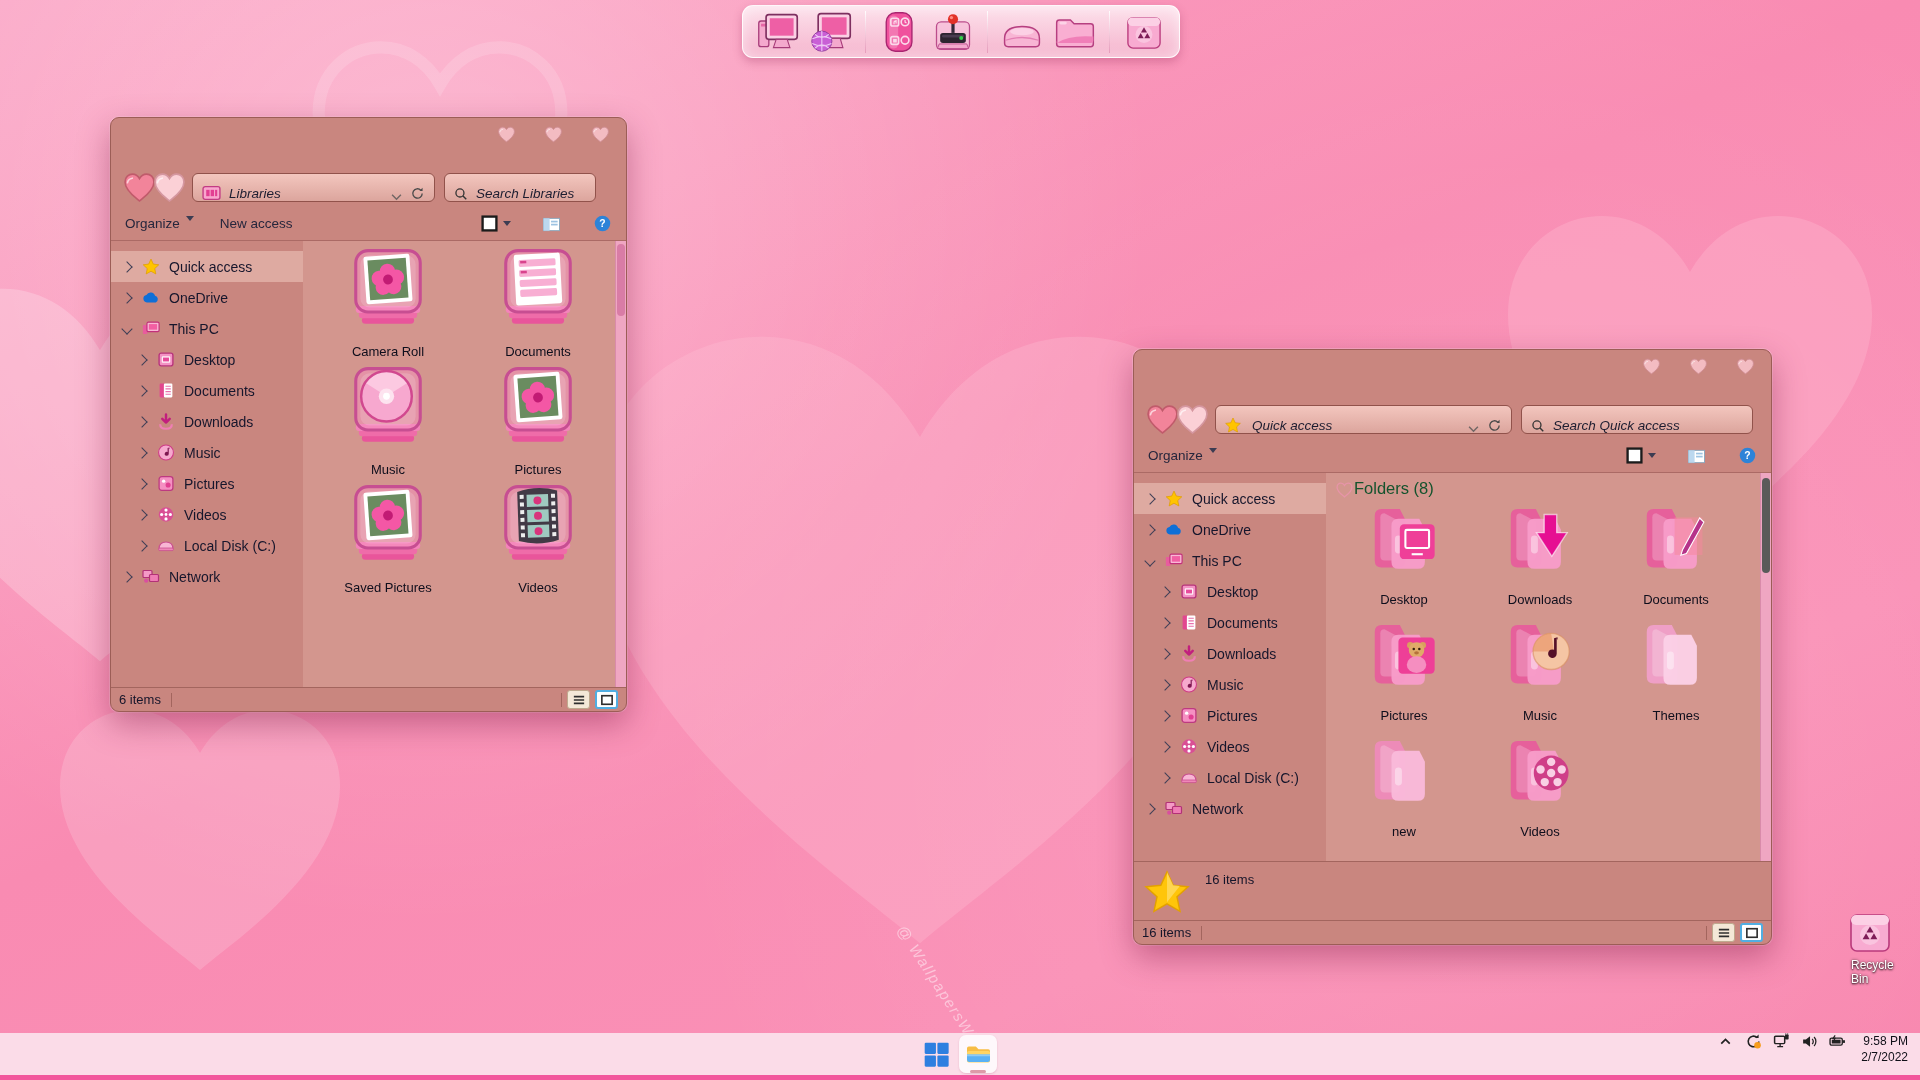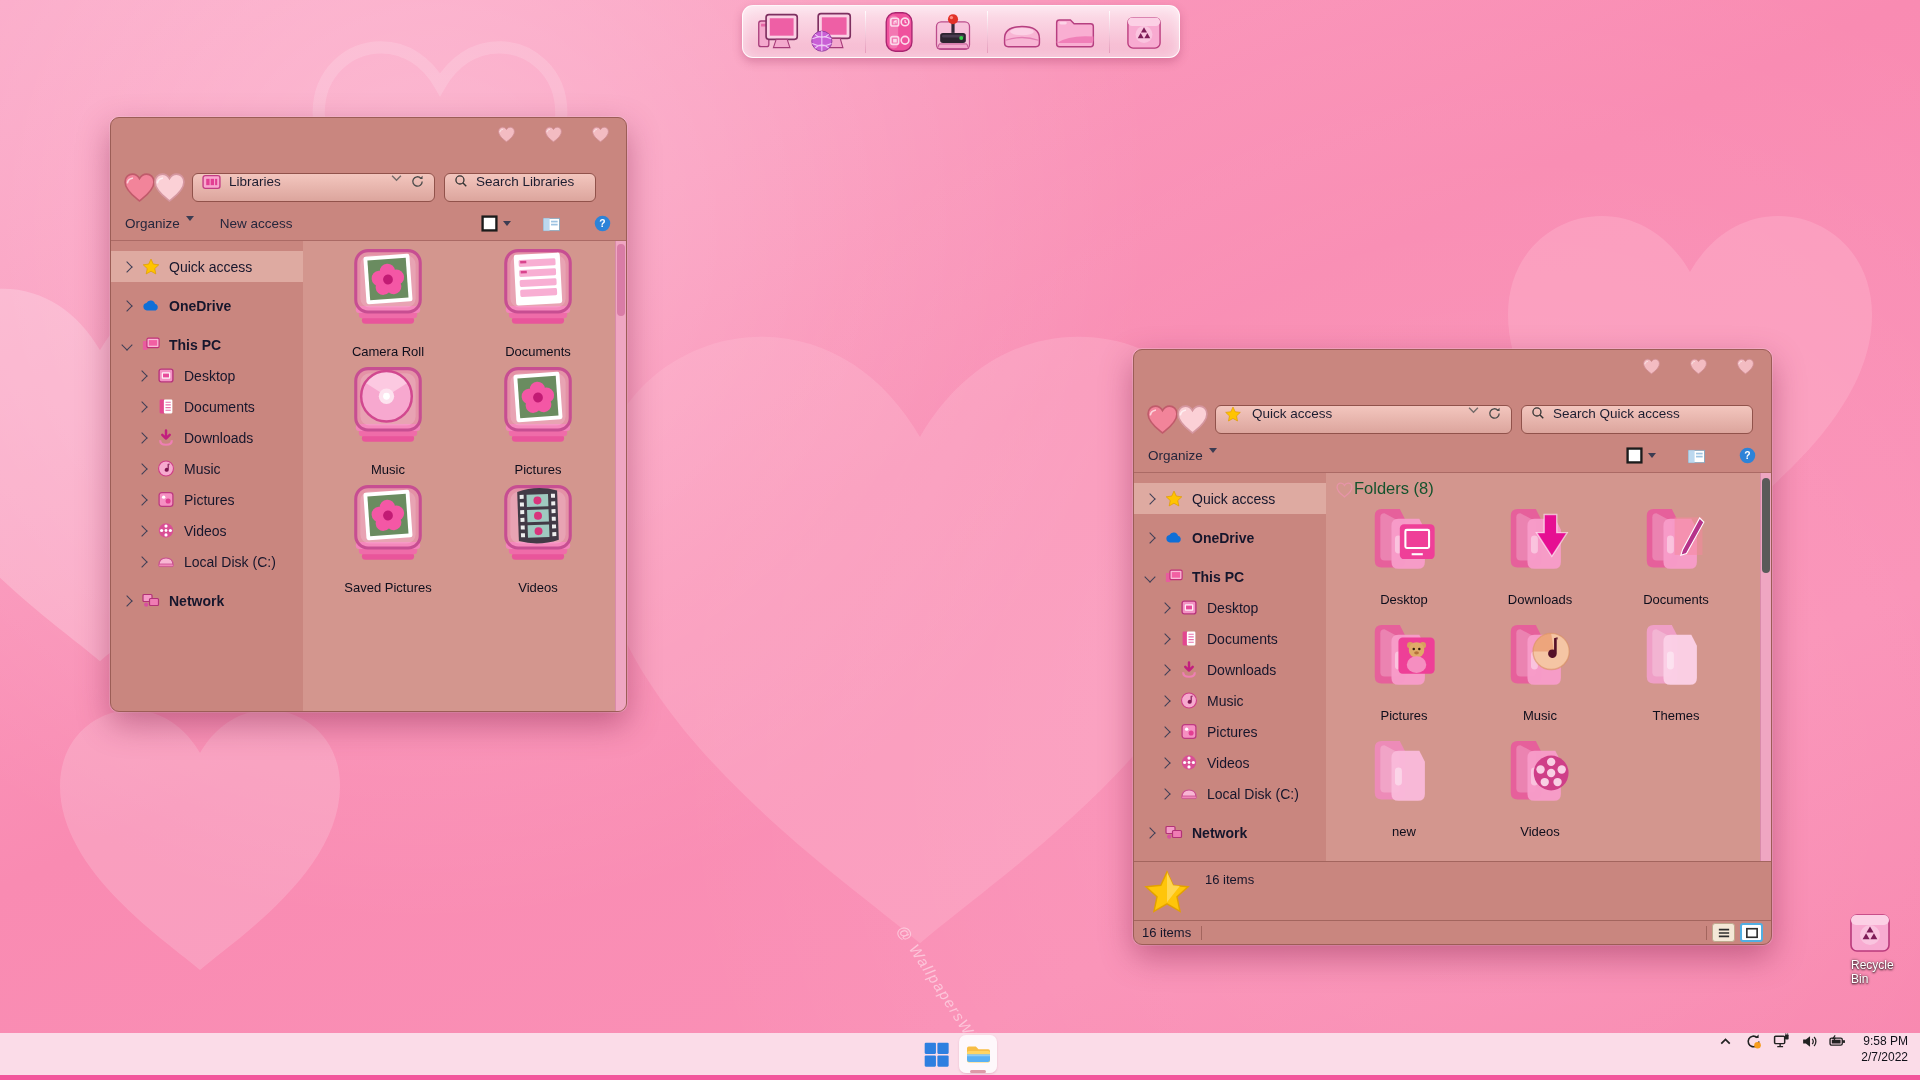--- a/index.html
+++ b/index.html
@@ -29,40 +29,40 @@
        display:flex;flex-direction:column;overflow:hidden;color:#16162c;}
   .titlebar{height:41px;flex:none;display:flex;justify-content:flex-end;align-items:flex-start;
             padding:8px 16px 0 0;gap:28px;}
   .ctrl-heart{width:19px;height:17px;display:flex;}
   .ctrl-heart svg{width:100%;height:100%;}
   .navrow{height:40px;flex:none;display:flex;align-items:center;padding:0 10px;gap:9px;}
   .navhearts{display:flex;align-items:center;margin-right:2px;}
   .nav-heart{width:37px;height:31px;display:flex;margin-right:-7px;}
   .nav-heart svg{width:100%;height:100%;}
   .addrbar,.searchbox{height:29px;border:1px solid #91524b;border-radius:6px;
-        background:linear-gradient(#f3c6be,#dca59d);display:flex;align-items:flex-start;
-        padding:0 9px;gap:8px;font-size:13.5px;color:#1d1d30;box-sizing:border-box;}
+        background:linear-gradient(#f3c6be,#dca59d);display:flex;align-items:flex-end;
+        padding:0 9px;gap:8px;font-size:13.5px;color:#1d1d30;box-sizing:border-box;font-style:italic;}
   .abicon{width:19px;height:16px;display:flex;flex:none;}
   .abtext{flex:1;white-space:nowrap;overflow:hidden;}
   .abchev{width:11px;height:8px;display:flex;flex:none;opacity:.8;}
   .abrefresh{width:15px;height:15px;display:flex;flex:none;}
   .sicon{width:14px;height:14px;display:flex;flex:none;}
   .stext{white-space:nowrap;overflow:hidden;}
   .toolbar{height:33px;flex:none;display:flex;align-items:center;padding:0 14px;gap:26px;
            font-size:13.5px;color:#26263c;border-bottom:1px solid rgba(95,35,35,.28);}
   .tb-item{display:flex;align-items:flex-start;gap:6px;cursor:default;}
   .caret{width:0;height:0;border-left:4.5px solid transparent;border-right:4.5px solid transparent;
          border-top:5px solid #3c3c52;display:inline-block;}
   .toolspacer{flex:1;}
   .ticon{display:flex;align-items:center;gap:5px;margin-left:6px;}
   .ticon svg{width:17px;height:17px;}
   .main{flex:1;display:flex;min-height:0;}
   .sidebar{width:192px;flex:none;padding-top:10px;overflow:hidden;}
   .sbrow{height:31px;display:flex;align-items:center;font-size:14px;padding-left:12px;cursor:default;}
-  .sbrow.gap{margin-top:8px;font-weight:bold;}
+  .sbrow.gap{margin-top:0;}
   .sbrow.child{padding-left:27px;}
   .sbrow.sel{background:#deaaa1;}
   .chev{width:7px;height:7px;border-right:1.6px solid #3f3f56;border-bottom:1.6px solid #3f3f56;
         transform:rotate(-45deg);margin-right:11px;flex:none;}
   .chev.down{transform:rotate(45deg);}
   .sbicon{width:18px;height:17px;margin-right:9px;flex:none;display:flex;}
   .sbicon svg{width:100%;height:100%;}
   .content{flex:1;background:#d3968e;padding:5px 0 0 10px;display:flex;flex-direction:column;min-width:0;}
   .contenthead{display:flex;align-items:flex-end;font-size:16.5px;color:#14532d;margin:1px 0 4px 0;}
   .chicon{width:17px;height:16px;display:flex;margin-right:1px;}
@@ -599,20 +599,40 @@
                 </svg>
               </div>
               <div class="glabel">Videos</div>
             </div>
           </div>
       </div>
       <div class="scroll">
           <div class="sthumb thumbL"></div>
         </div>
     </div>
+    <div class="statusbar">
+      <span class="count">6 items</span>
+      <span class="sdiv"></span>
+        <span class="sspacer"></span>
+      <span class="sdiv"></span>
+      <span class="vtoggle listv">
+          <span style="display:flex;width:14px;height:12px">
+            <svg viewBox="0 0 16 14">
+              <path d="M2 3h12M2 7h12M2 11h12" stroke="#2e2e2e" stroke-width="1.9"></path>
+            </svg>
+          </span>
+        </span>
+      <span class="vtoggle thumbv">
+          <span style="display:flex;width:14px;height:12px">
+            <svg viewBox="0 0 16 14">
+              <rect x="2" y="2" width="12" height="10" fill="#fff" stroke="#2e2e2e" stroke-width="1.9"></rect>
+            </svg>
+          </span>
+        </span>
+    </div>
   </div>
 
   <div class="win" style="left:1133px;top:349px;width:637px;height:594px">
     <div class="titlebar">
       <span class="ctrl-heart">
           <svg viewBox="0 0 32 30">
             <path d="M16 28C12.8 25.2 2 18.2 2 9.6 2 4.8 5.6 2 9.2 2c2.9 0 5.3 1.7 6.8 4.3C17.5 3.7 19.9 2 22.8 2 26.4 2 30 4.8 30 9.6 30 18.2 19.2 25.2 16 28Z" fill="#f3bcc2" stroke="#cf8d94" stroke-width="1.6"></path>
             <path d="M9 6c-2.4.4-4.3 2-4.6 4.4" fill="none" stroke="#fff" stroke-opacity=".65" stroke-width="1.6" stroke-linecap="round"></path>
           </svg>
         </span>

